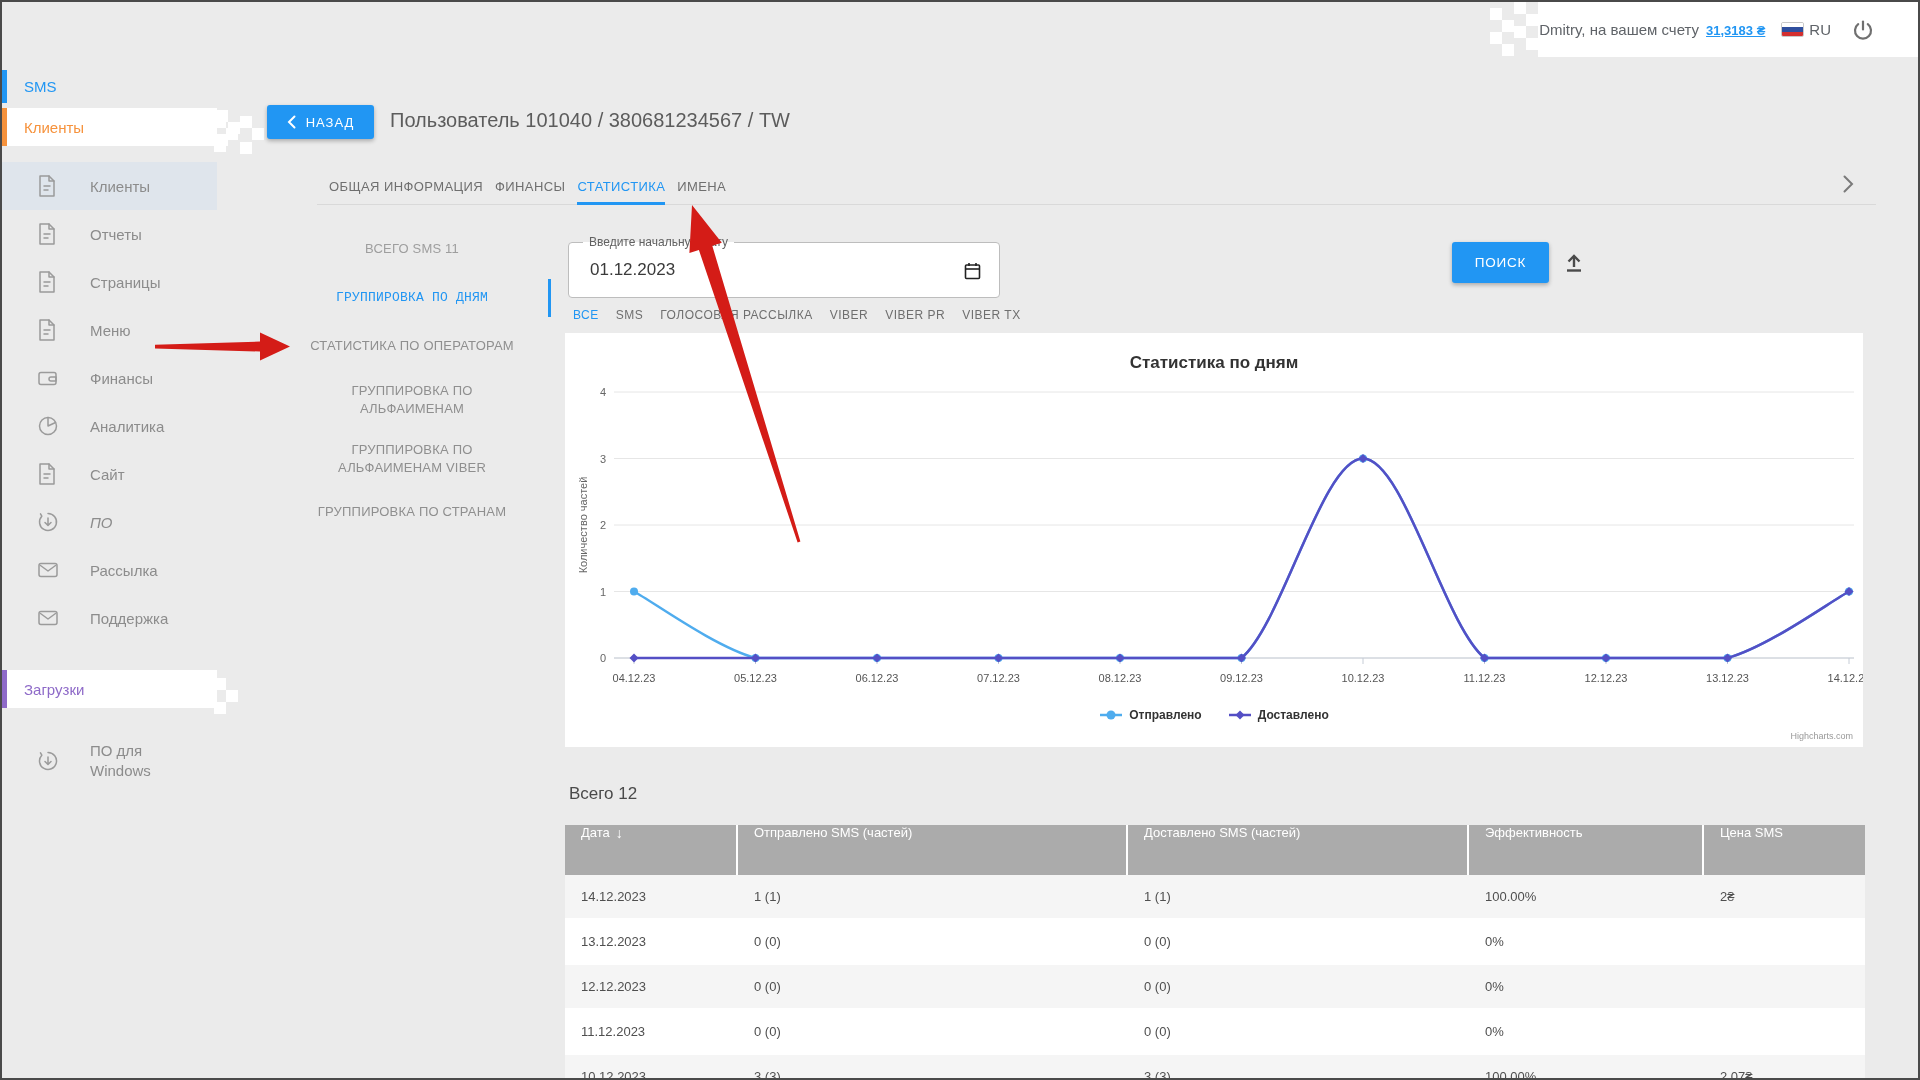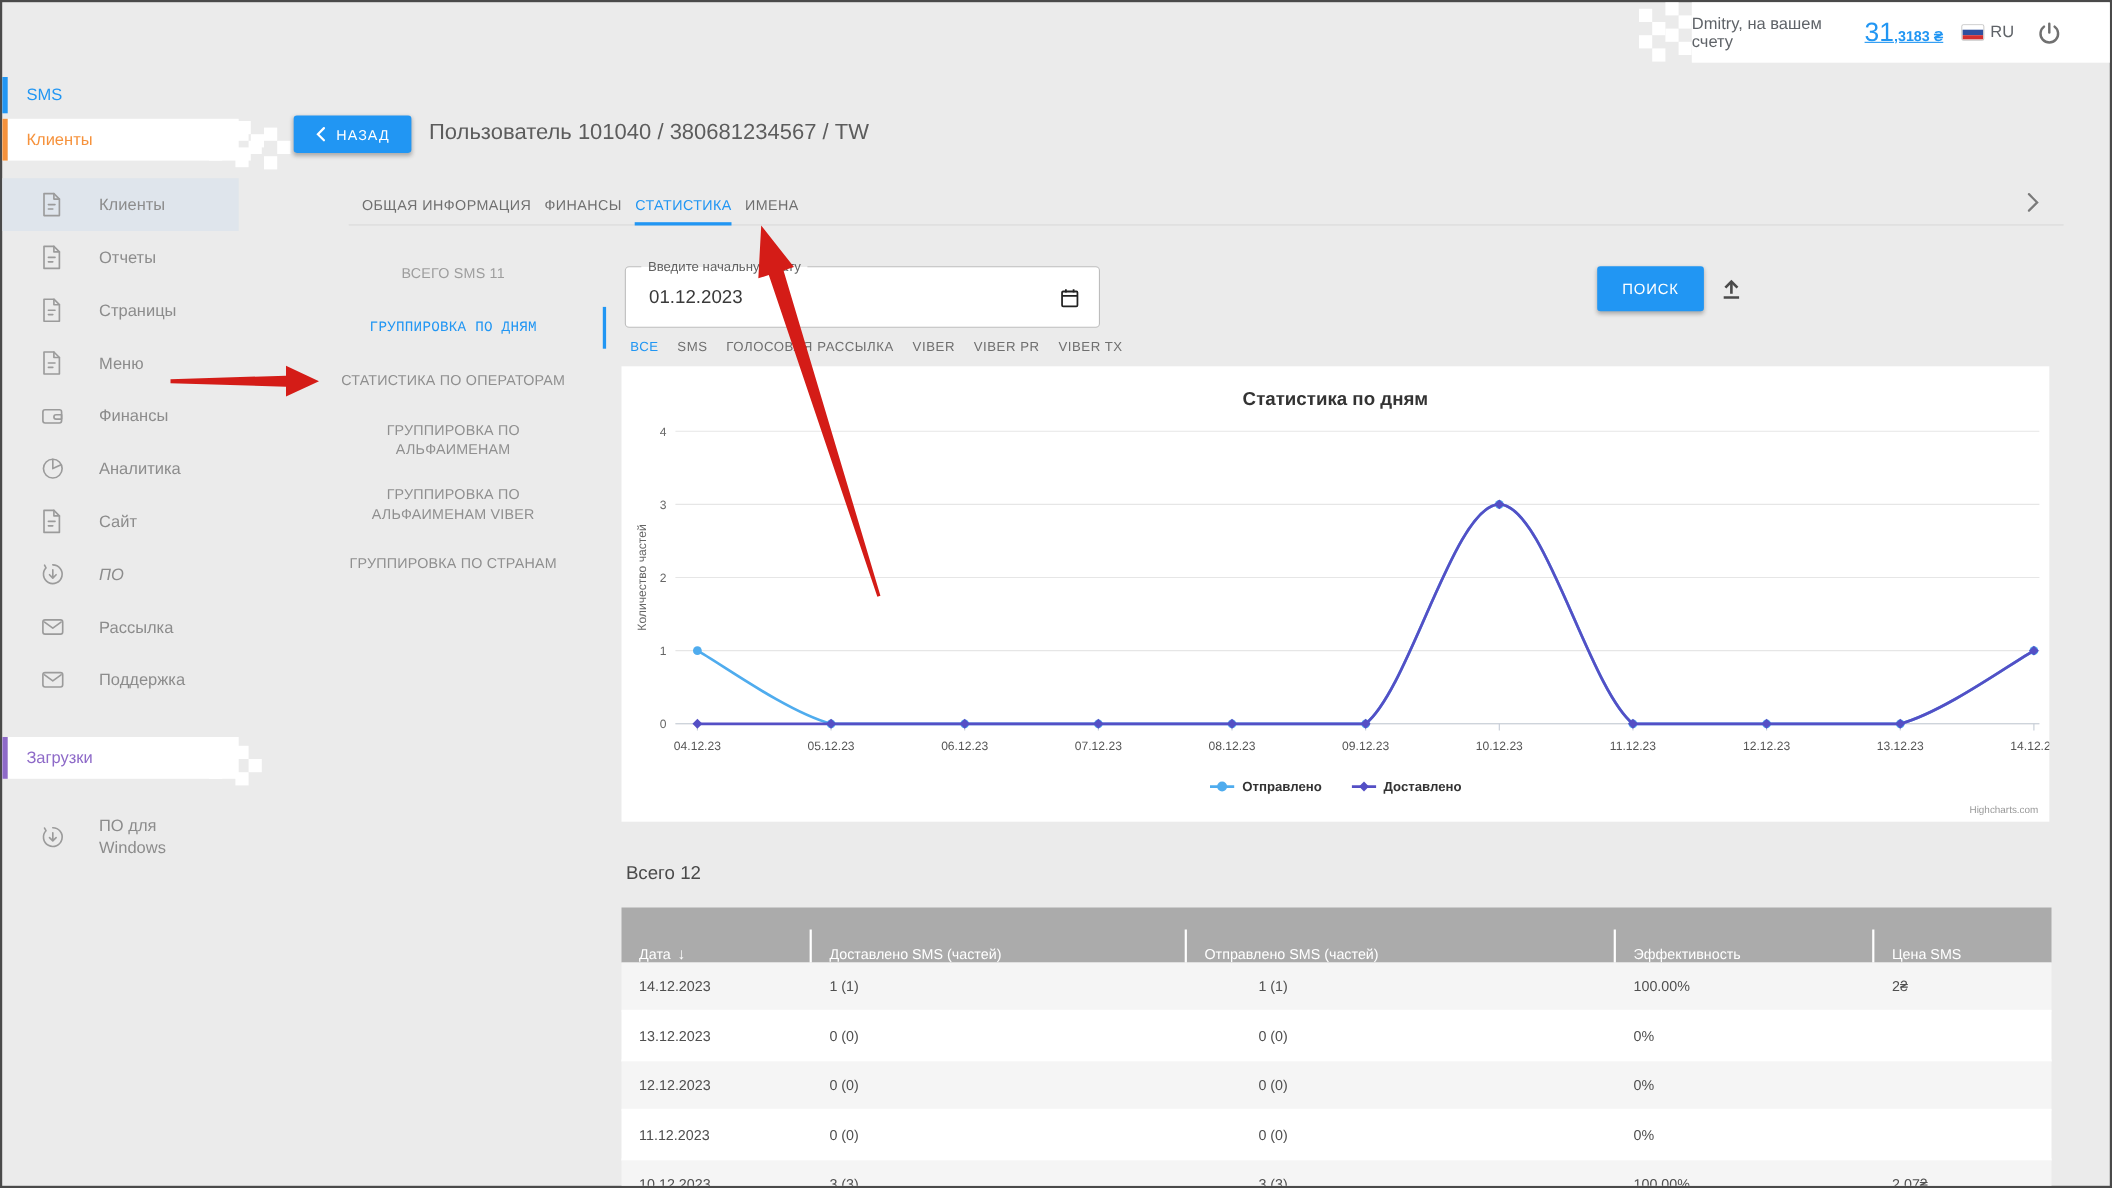--- a/index.html
+++ b/index.html
@@ -10,21 +10,21 @@
     background:#ebebeb; border:2px solid #4a4a4a;
     font-family:"Liberation Sans", sans-serif;
   }
   .abs{ position:absolute; }
 
   
   .topbar-box{ left:1536px; top:0; width:382px; height:55px; background:#fff;
     display:flex; align-items:center; justify-content:flex-end; padding-right:45px; }
   .topbar-user{ font-size:15px; color:#5f6368; }
   .balance-link{ margin-left:7px; color:#2196f3; text-decoration:underline; cursor:pointer; white-space:nowrap; }
-  .balance-whole{ font-size:24px; font-weight:normal; }
+  .balance-whole{ font-size:13px; font-weight:bold; }
   .balance-frac{ font-size:13px; font-weight:bold; }
   .flag{ width:23px; height:15px; border:1px solid #c9c9c9; border-radius:2px; overflow:hidden; margin-left:16px; display:inline-block; }
   .flag div{ height:33.33%; }
   .lang{ font-size:15px; color:#5f6368; margin-left:5px; }
   .power{ margin-left:20px; cursor:pointer; display:flex; align-items:center; }
 
   
   .side-section{ left:0; width:215px; height:33px; display:flex; align-items:center; }
   .side-bar-accent{ width:5px; height:100%; }
   .side-section-label{ font-size:15px; margin-left:17px; }
@@ -76,21 +76,21 @@
   .chart-title{ position:absolute; left:0; top:20px; width:100%; text-align:center; font-size:17px; font-weight:bold; color:#333; }
   .legend{ position:absolute; left:0; top:375px; width:100%; display:flex; justify-content:center; gap:26px; }
   .legend-item{ display:flex; align-items:center; gap:6px; cursor:pointer; }
   .legend-label{ font-size:12px; color:#333; font-weight:bold; }
   .credit{ position:absolute; right:10px; top:398px; font-size:9px; color:#999; }
 
   
   .table-summary{ left:567px; top:782px; font-size:17px; color:#4a4a4a; }
   .dtable{ left:563px; top:823px; width:1300px; }
   .thead{ display:flex; height:50px; background:#ababab; }
-  .th{ color:#fff; font-size:13px; display:flex; align-items:flex-end; padding-left:16px; border-right:2px solid #fff; cursor:pointer;margin-top:20px; }
+  .th{ color:#fff; font-size:13px; display:flex; align-items:flex-start; padding-left:16px; border-right:2px solid #fff; cursor:pointer; }
   .th:last-child{ border-right:none; }
   .sort-ico{ margin-left:6px; font-size:14px; }
   .trow{ display:flex; height:45px; border-bottom:2px solid #fff; }
   .trow:nth-child(odd){ background:#f5f5f5; }
   .trow:nth-child(even){ background:#fff; }
   .td{ font-size:13px; color:#4f4f4f; display:flex; align-items:center; padding-left:16px; }
 
   .deco-sq{ position:absolute; width:12px; height:12px; }
   .overlay-svg{ left:0; top:0; pointer-events:none; }
 </style>
@@ -405,25 +405,25 @@
     <div class="credit">Highcharts.com</div>
   </div>
 
   <div class="abs table-summary">Всего 12</div>
   <div class="abs dtable">
     <div class="thead" id="thead">
         <div class="th" style="width: 173px;">
           <span>Дата</span>
           <span class="sort-ico">↓</span>
         </div>
+        <div class="th" style="width: 390px;">
+          <span>Отправлено SMS (частей)</span>
+        </div>
         <div class="th" style="width: 341px;">
           <span>Доставлено SMS (частей)</span>
-        </div>
-        <div class="th" style="width: 390px;">
-          <span>Отправлено SMS (частей)</span>
         </div>
         <div class="th" style="width: 235px;">
           <span>Эффективность</span>
         </div>
         <div class="th" style="width: 141px;">
           <span>Цена SMS</span>
         </div>
       </div>
     <div id="tbody">
         <div class="trow">

